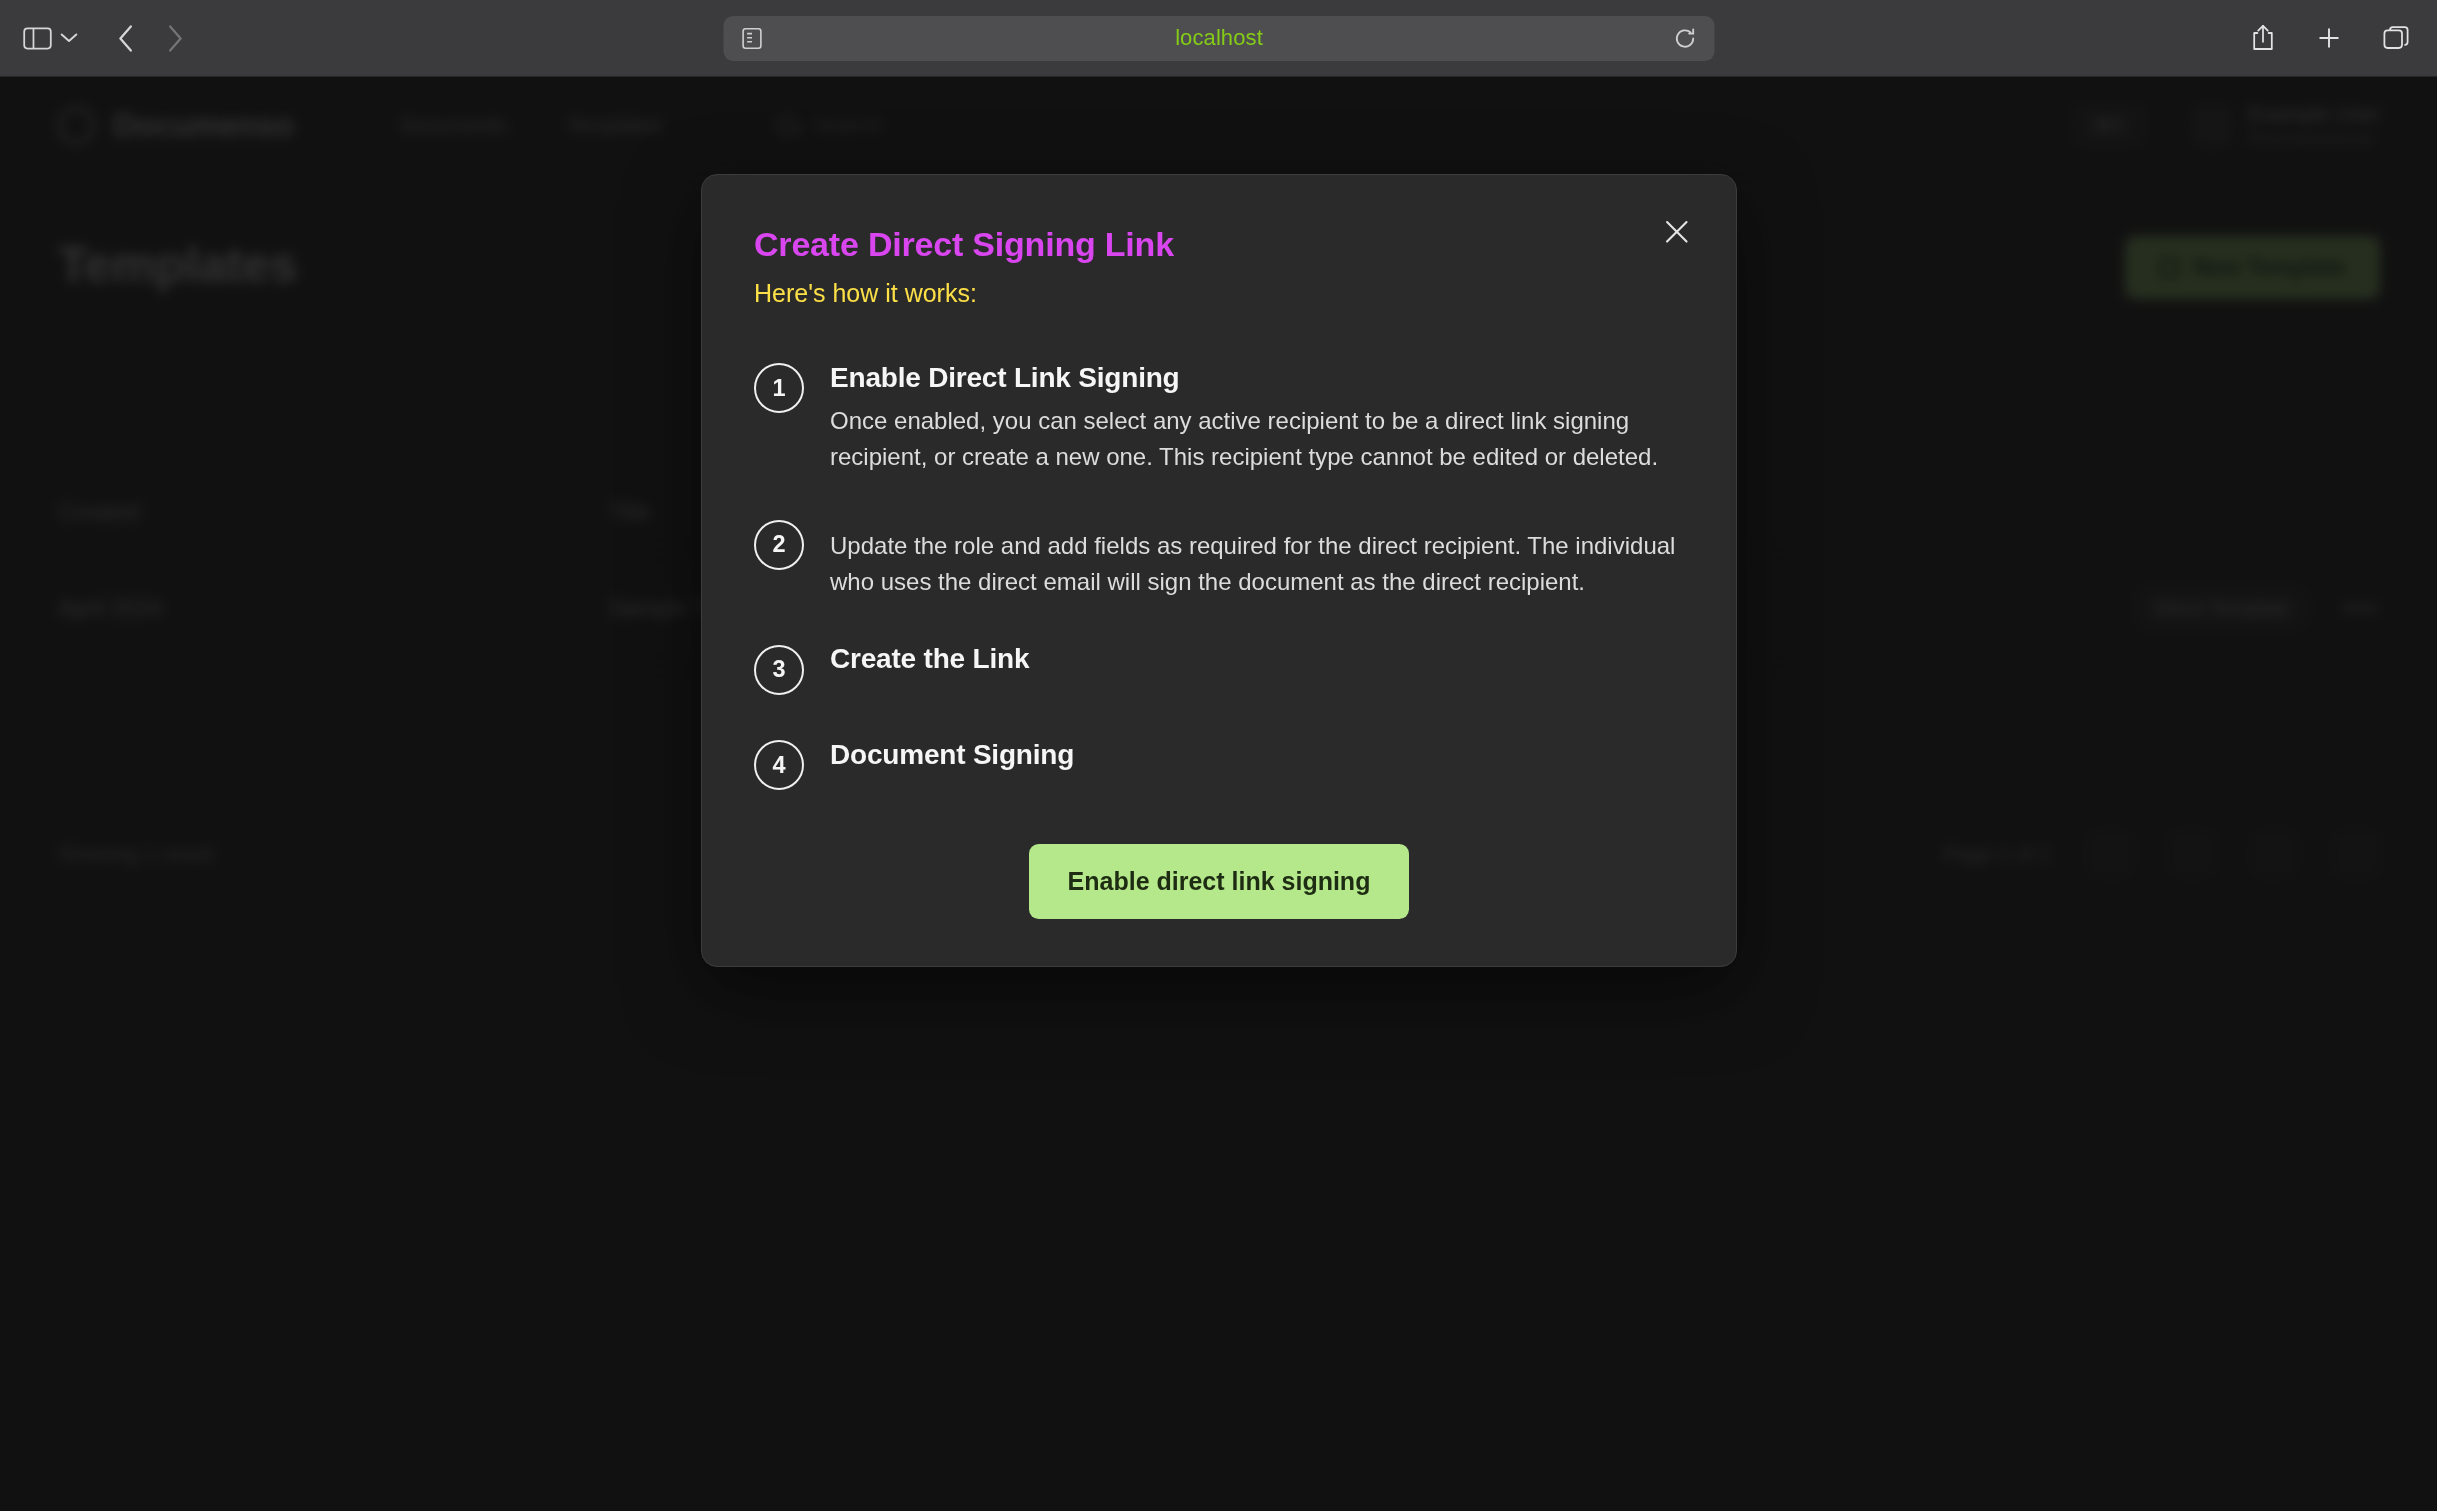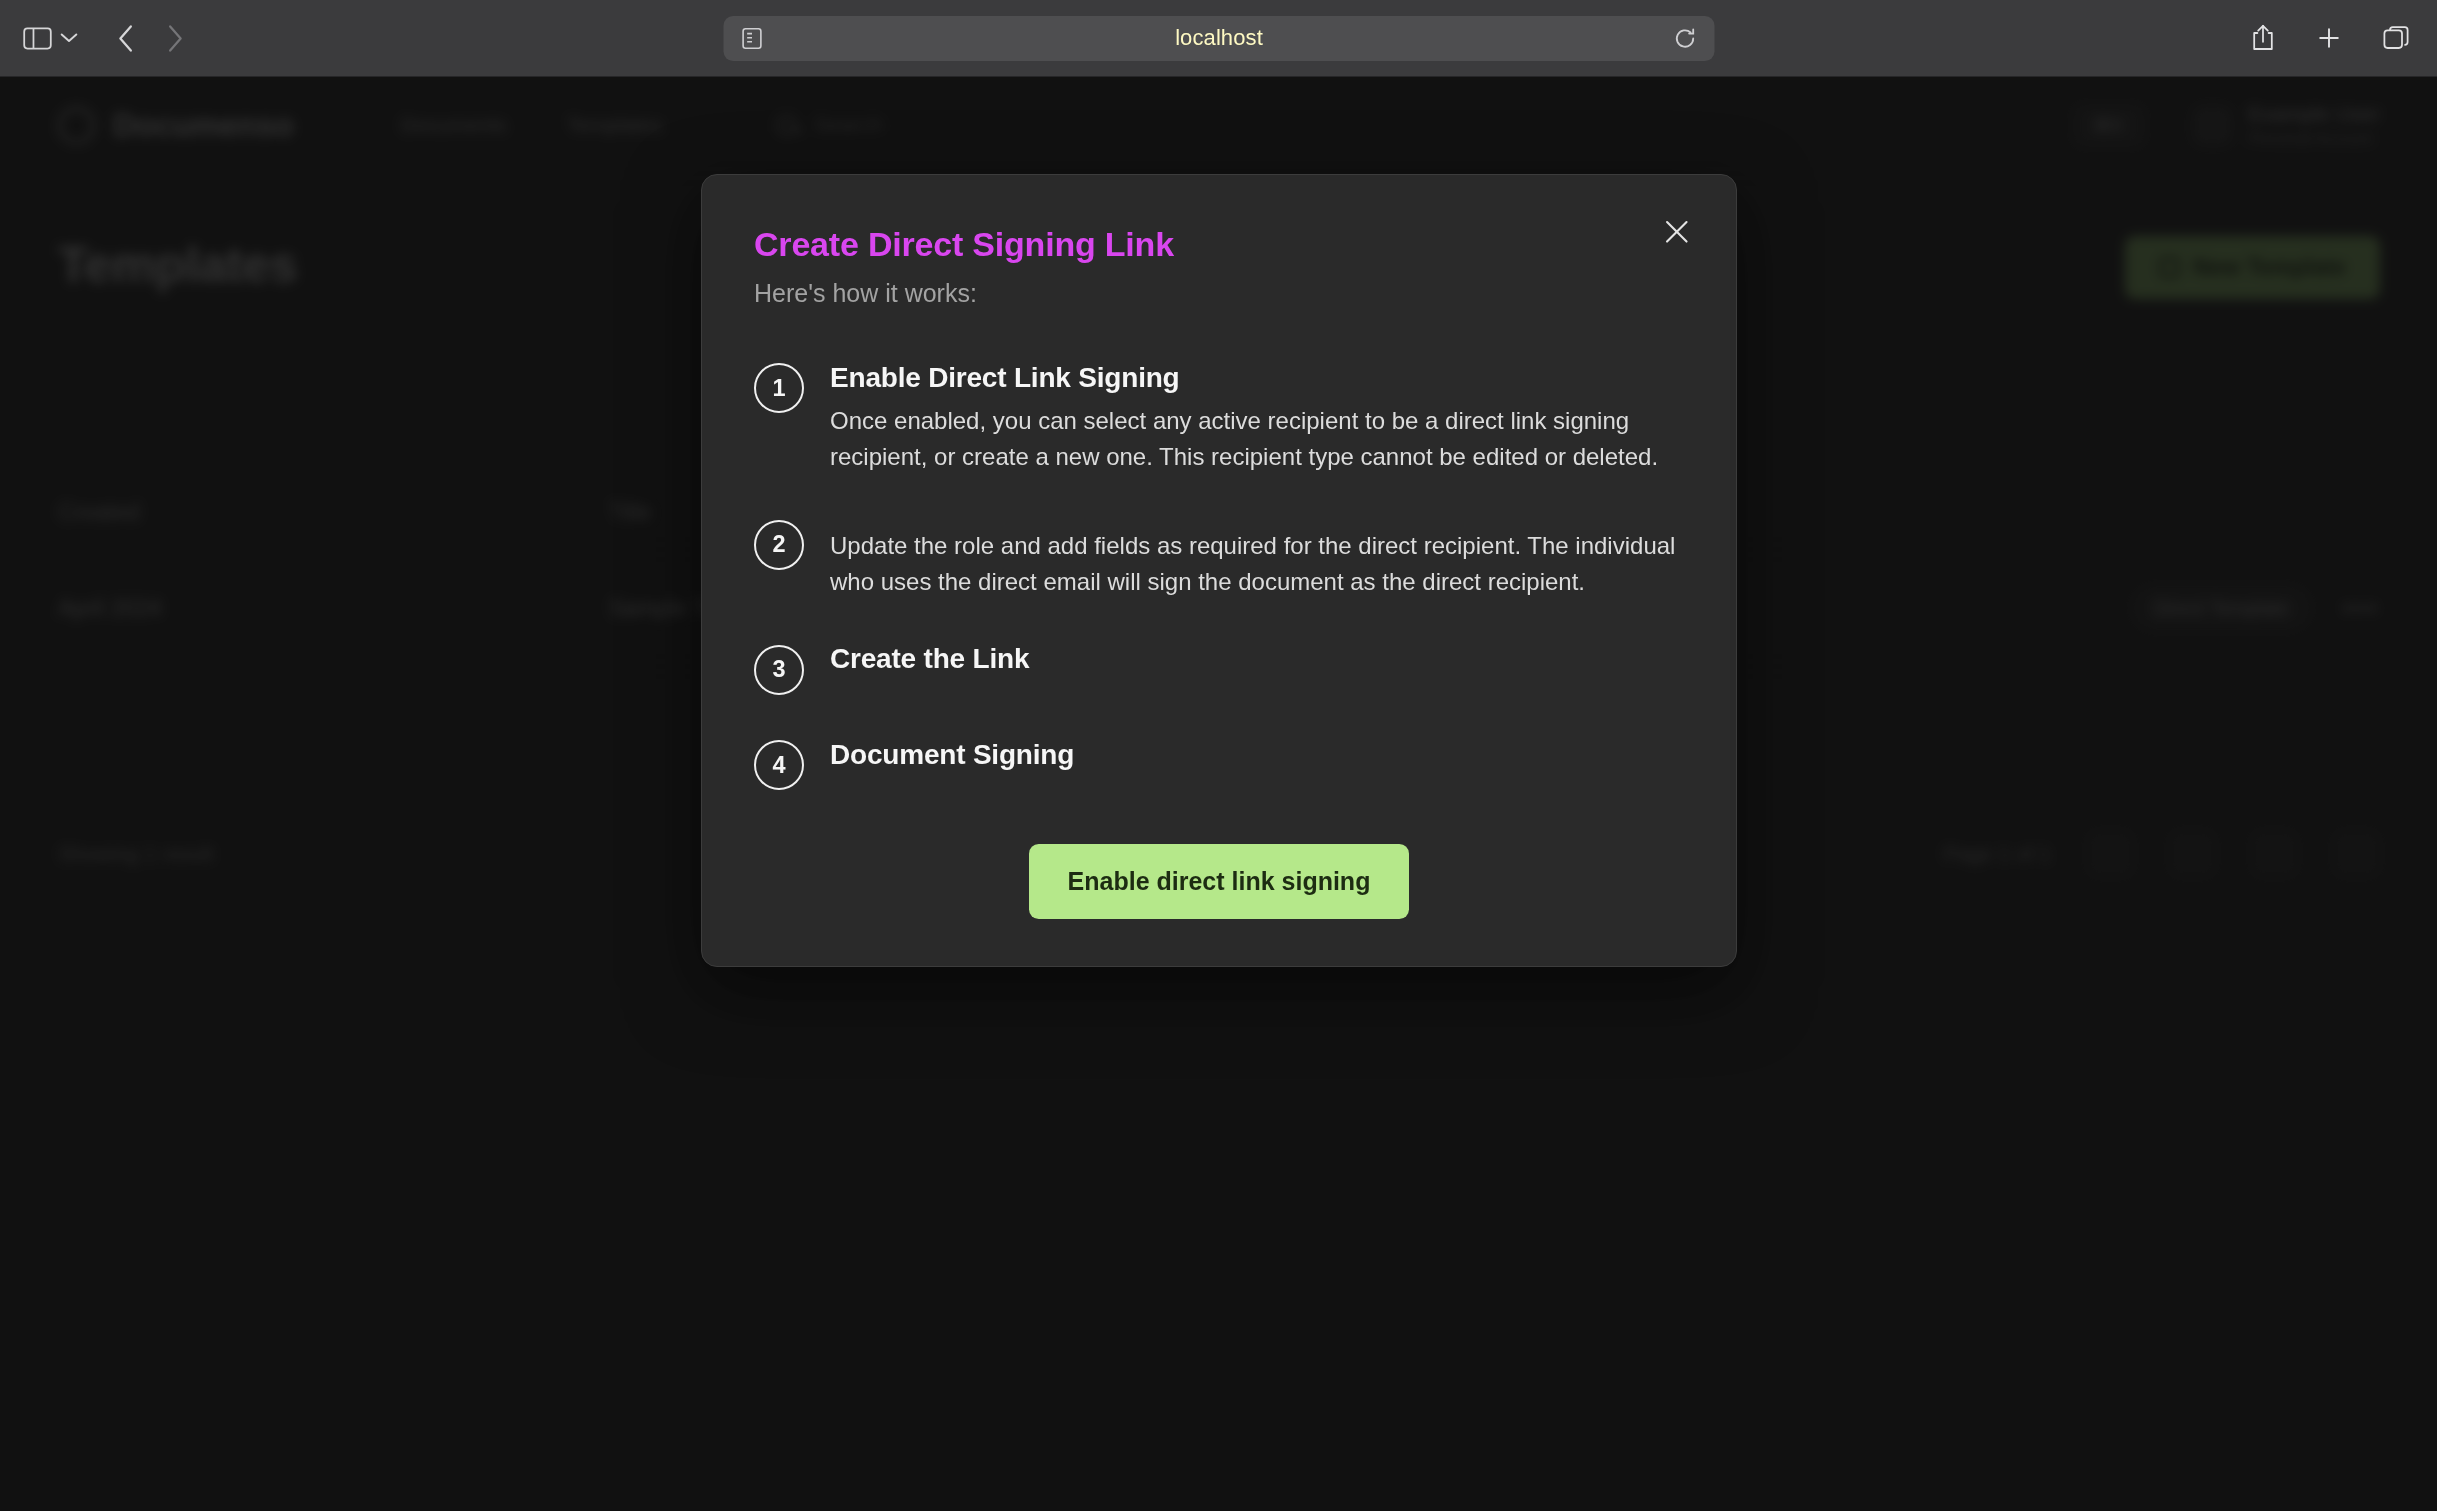--- a/index.html
+++ b/index.html
@@ -67,21 +67,21 @@
   }
   .url-reader-icon {
     color: #cfcfd2;
     display: flex;
     align-items: center;
   }
   .url-text {
     position: absolute;
     left: 0; right: 0;
     text-align: center;
-    color: #fef9c3;
+    color: #84cc16;
     font-size: 22px;
     letter-spacing: 0.1px;
     pointer-events: none;
   }
   .url-reload {
     margin-left: auto;
     color: #cfcfd2;
     display: flex;
     align-items: center;
   }
@@ -307,21 +307,21 @@
     display: flex; align-items: center; justify-content: center;
     color: #e4e4e4;
   }
   .modal-title {
     color: #d946ef;
     font-size: 34px;
     font-weight: 700;
     letter-spacing: -0.2px;
   }
   .modal-sub {
-    color: #a3a3a3;
+    color: #fde047;
     font-size: 25px;
     margin-top: 14.6px;
   }
   .steps {
     margin-top: 54px;
     display: flex;
     flex-direction: column;
     gap: 44px;
   }
   .step {

